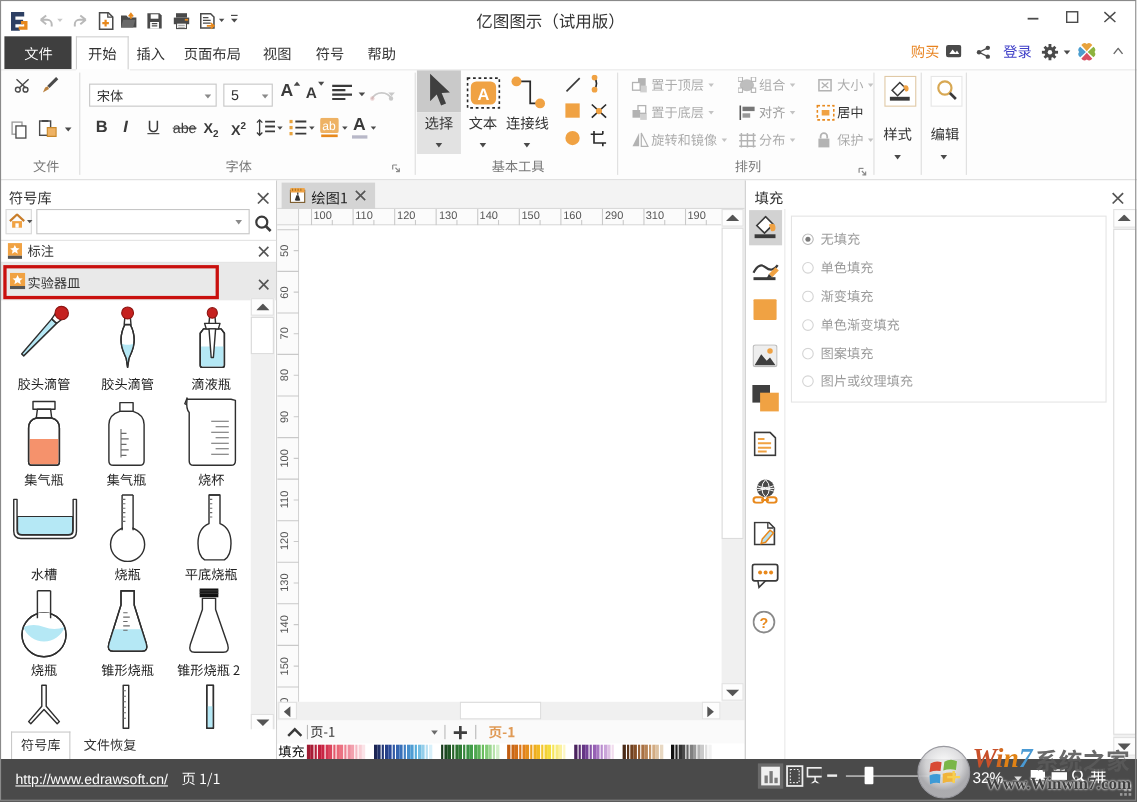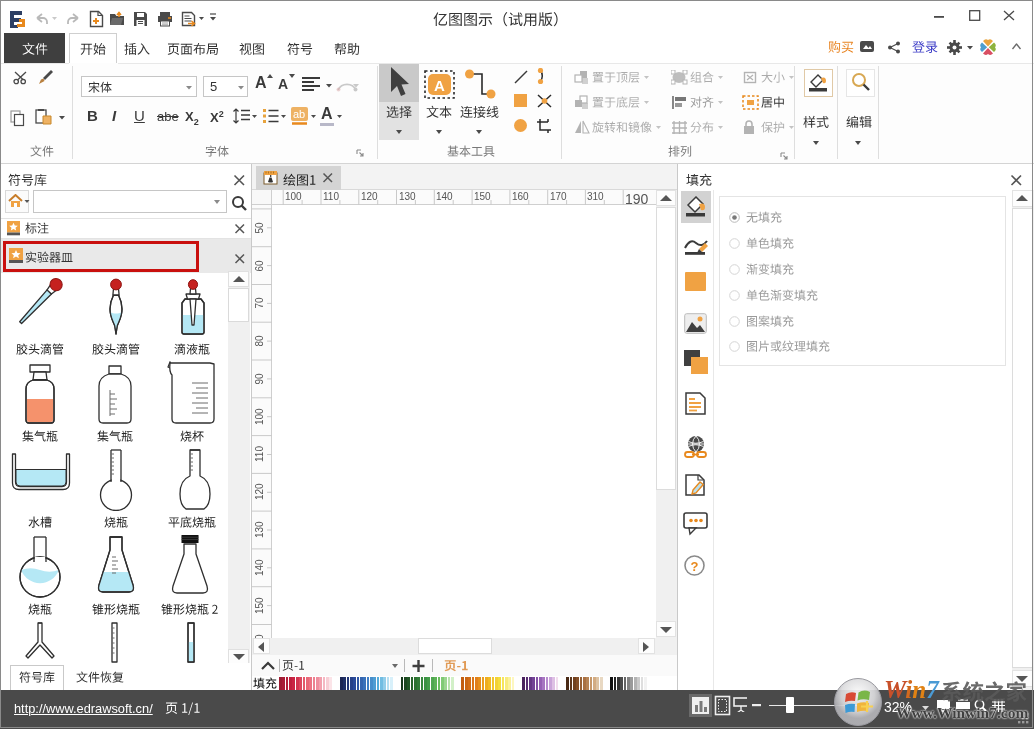--- a/index.html
+++ b/index.html
@@ -650,23 +650,23 @@
     <path d="M370.1 10V15" stroke="#c9c9c9" stroke-width="1"></path>
     <path d="M389.0 0V15" stroke="#c9c9c9" stroke-width="1"></path>
   </svg>
 <div class="ab" style="left:285px;top:191px;font-size:10px;color:#555">100</div>
 <div class="ab" style="left:323px;top:191px;font-size:10px;color:#555">110</div>
 <div class="ab" style="left:361px;top:191px;font-size:10px;color:#555">120</div>
 <div class="ab" style="left:399px;top:191px;font-size:10px;color:#555">130</div>
 <div class="ab" style="left:436px;top:191px;font-size:10px;color:#555">140</div>
 <div class="ab" style="left:474px;top:191px;font-size:10px;color:#555">150</div>
 <div class="ab" style="left:512px;top:191px;font-size:10px;color:#555">160</div>
-<div class="ab" style="left:550px;top:191px;font-size:10px;color:#555">170</div>
+<div class="ab" style="left:550px;top:191px;font-size:10px;color:#555">290</div>
 <div class="ab" style="left:587px;top:191px;font-size:10px;color:#555">310</div>
-<div class="ab" style="left:625px;top:191px;font-size:14px;color:#555">190</div>
+<div class="ab" style="left:625px;top:191px;font-size:10px;color:#555">190</div>
 <svg class="ab" style="left:252px;top:205px;" width="20" height="433" viewBox="0 0 20 433">
     <path d="M0 3.9H20" stroke="#c9c9c9" stroke-width="1"></path>
     <path d="M15 22.8H20" stroke="#c9c9c9" stroke-width="1"></path>
     <path d="M0 41.7H20" stroke="#c9c9c9" stroke-width="1"></path>
     <path d="M15 60.6H20" stroke="#c9c9c9" stroke-width="1"></path>
     <path d="M0 79.5H20" stroke="#c9c9c9" stroke-width="1"></path>
     <path d="M15 98.4H20" stroke="#c9c9c9" stroke-width="1"></path>
     <path d="M0 117.2H20" stroke="#c9c9c9" stroke-width="1"></path>
     <path d="M15 136.1H20" stroke="#c9c9c9" stroke-width="1"></path>
     <path d="M0 155.0H20" stroke="#c9c9c9" stroke-width="1"></path>

